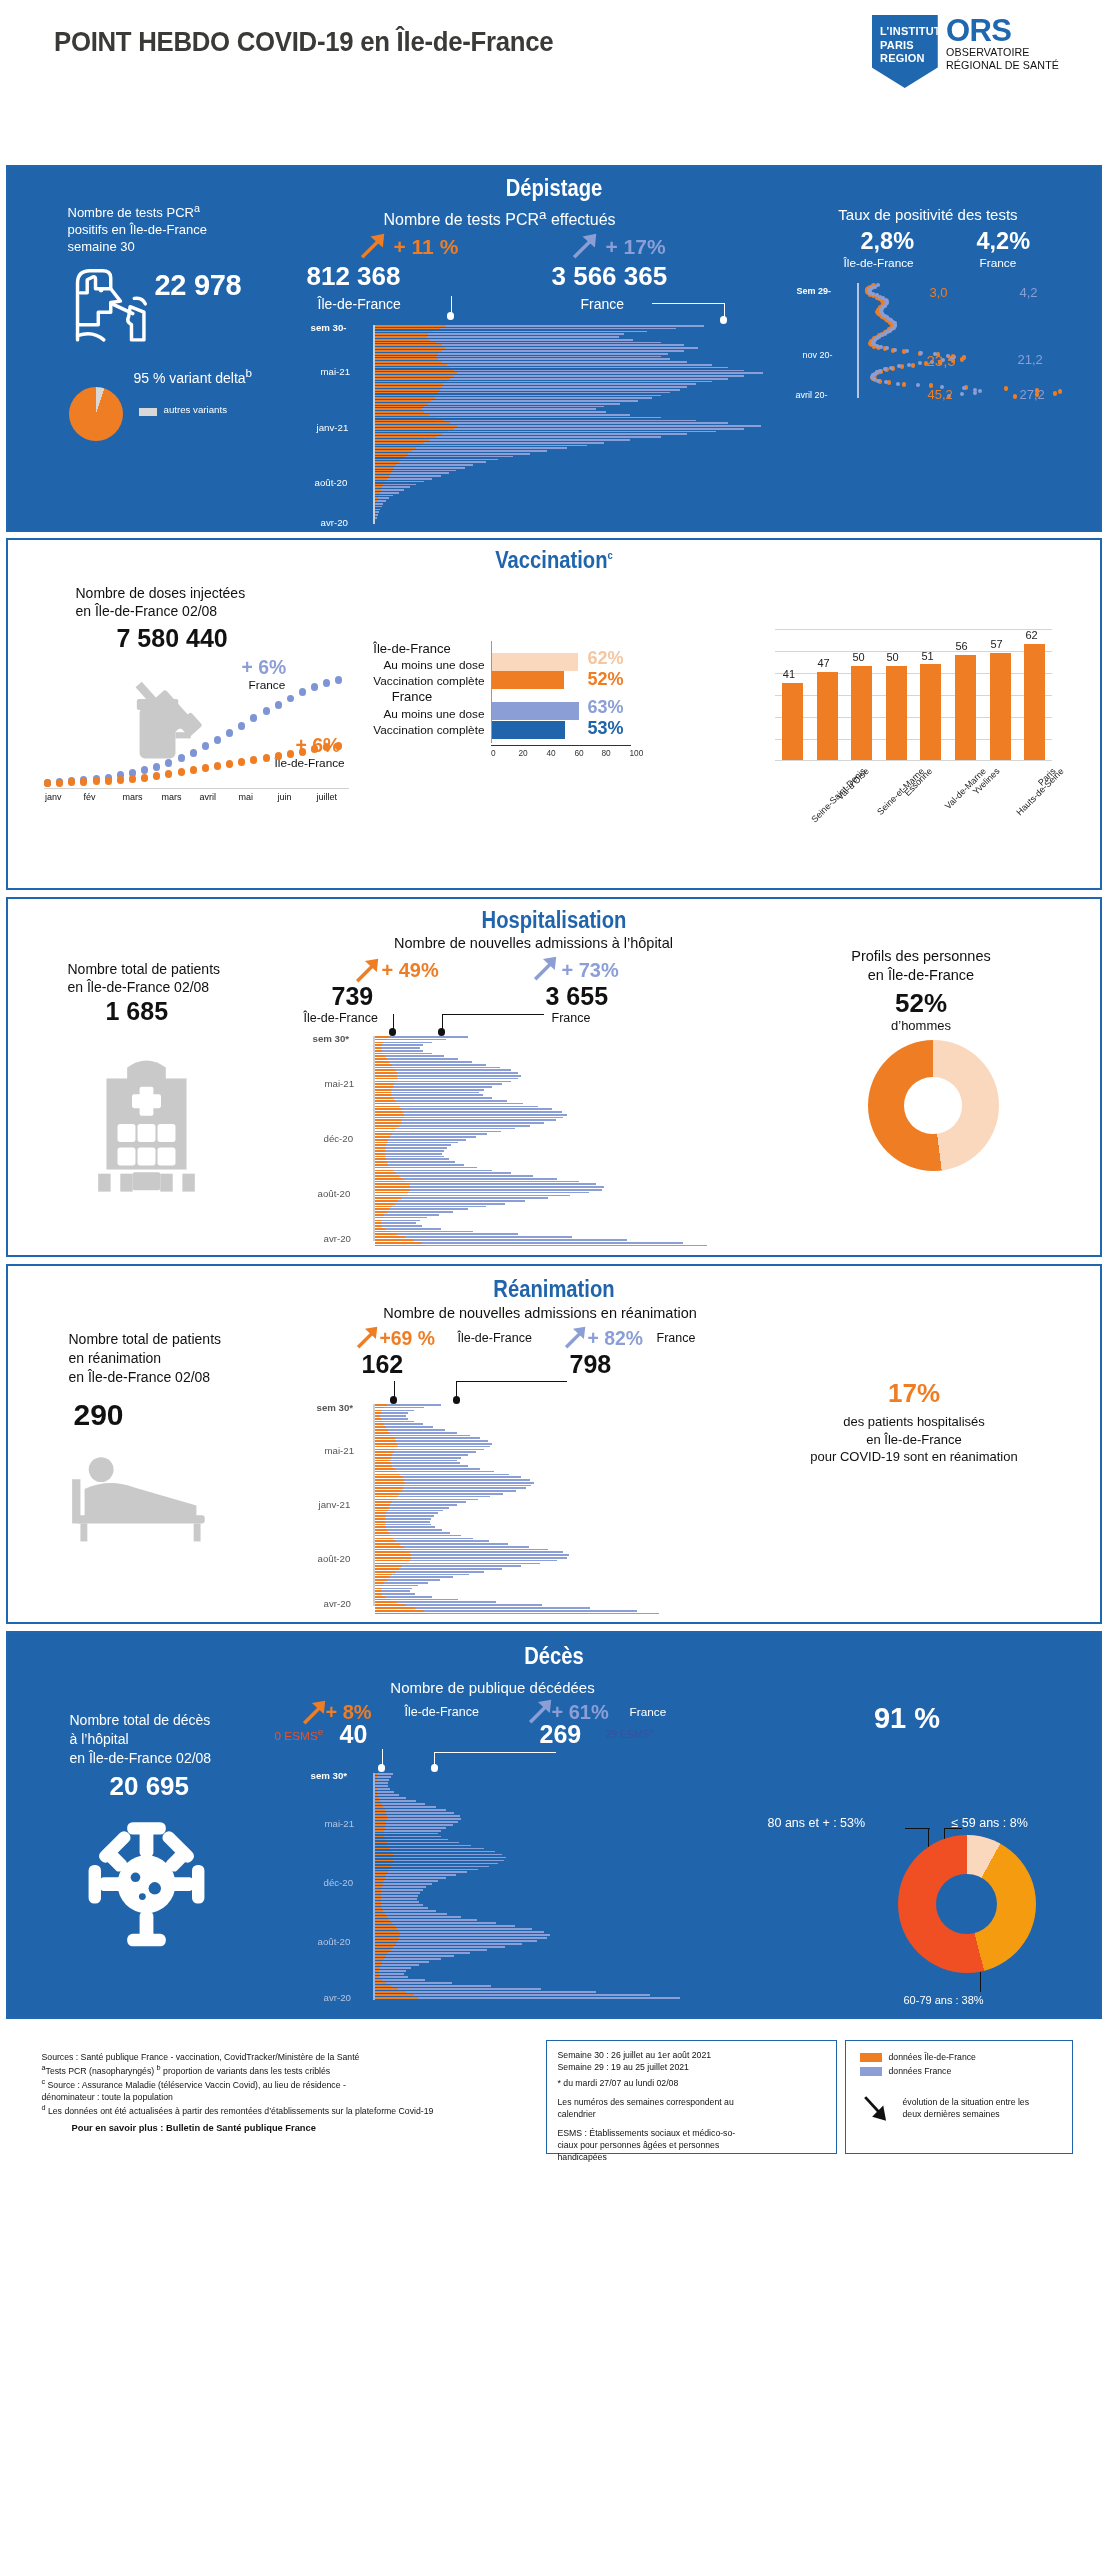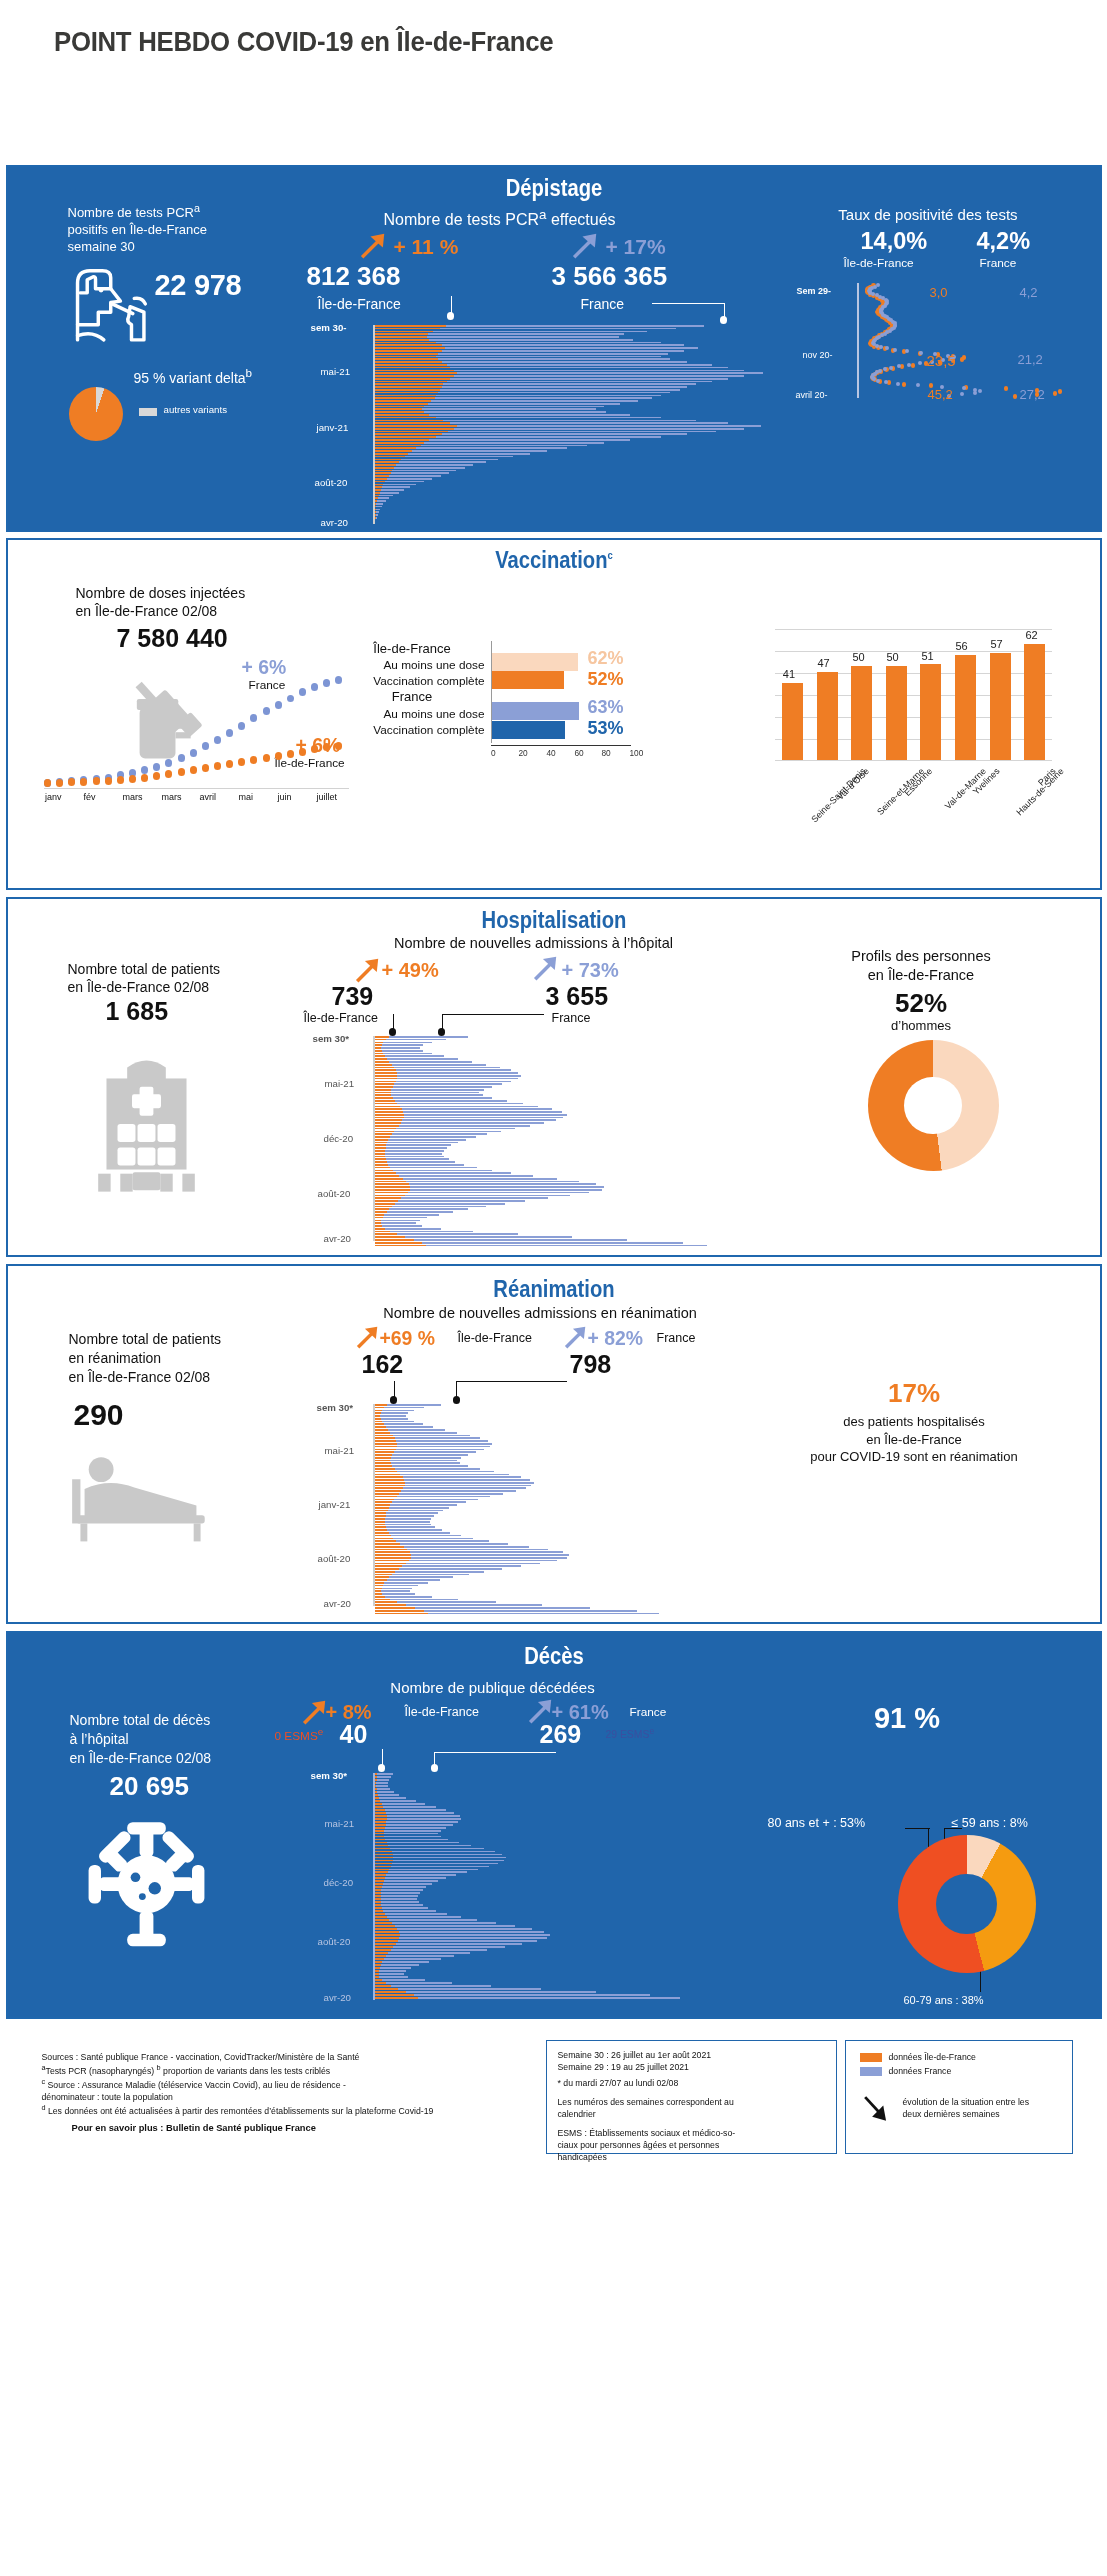--- a/index.html
+++ b/index.html
@@ -117,20 +117,32 @@
   .legend-sw { position: absolute; width: 18px; height: 7.6px; }
 </style>
 </head>
 <body>
 
 <div class="page">
 
   <div class="header">
     <div class="main-title">POINT HEBDO COVID-19 en Île-de-France</div>
 
+    <div class="logo-block">
+      <div class="logo-shield">
+        <div>L’INSTITUT</div>
+        <div>PARIS</div>
+        <div>REGION</div>
+      </div>
+      <div class="logo-right">
+        <div class="logo-ors">ORS</div>
+        <div class="logo-ors-sub">OBSERVATOIRE</div>
+        <div class="logo-ors-sub">RÉGIONAL DE SANTÉ</div>
+      </div>
+    </div>
   </div>
 
   <div class="section sec-blue" style="top:165px; height:367px;">
     <div class="sec-title white abs" style="left:0; right:0; top:8.3px;">Dépistage</div>
 
     <div class="abs label-sm" style="left:60px; top:35px; line-height:1.28; font-size:13px;">
       <span>Nombre de tests PCR</span><sup>a</sup><br>
       <span>positifs en Île-de-France</span><br>
       <span>semaine 30</span>
     </div>
@@ -469,21 +481,21 @@
         </div>
       </div>
     <div class="axisline" style="left:365px; top:158px; height:199px;"></div>
     <div class="abs white bold" style="left:303px; top:155px; font-size:9.7px;">sem  30-</div>
     <div class="abs white" style="left:313px; top:199px; font-size:9.7px;">mai-21</div>
     <div class="abs white" style="left:309px; top:255px; font-size:9.7px;">janv-21</div>
     <div class="abs white" style="left:307px; top:310px; font-size:9.7px;">août-20</div>
     <div class="abs white" style="left:313px; top:350px; font-size:9.7px;">avr-20</div>
 
     <div class="abs white ctr" style="left:775px; top:39px; width:291px; font-size:15px;">Taux de positivité des tests</div>
-    <div class="abs bold white" style="left:853px; top:61px; font-size:23.5px;">14,0%</div>
+    <div class="abs bold white" style="left:853px; top:61px; font-size:23.5px;">2,8%</div>
     <div class="abs bold white" style="left:969px; top:61px; font-size:23.5px;">4,2%</div>
     <div class="abs white" style="left:836px; top:89px; font-size:11.8px;">Île-de-France</div>
     <div class="abs white" style="left:972px; top:89px; font-size:11.8px;">France</div>
 
     <div class="abs" style="left:849px; top:116px; width:2.1px; height:115px; background:#b9c6e2;"></div>
     <div class="abs white bold" style="left:789px; top:119px; font-size:9px;">Sem  29-</div>
     <div class="abs white" style="left:795px; top:183px; font-size:9px;">nov 20-</div>
     <div class="abs white" style="left:788px; top:223px; font-size:9px;">avril 20-</div>
 
     <div class="abs" id="scatter-positivite" style="left:850px; top:116px; width:228px; height:115px;">

